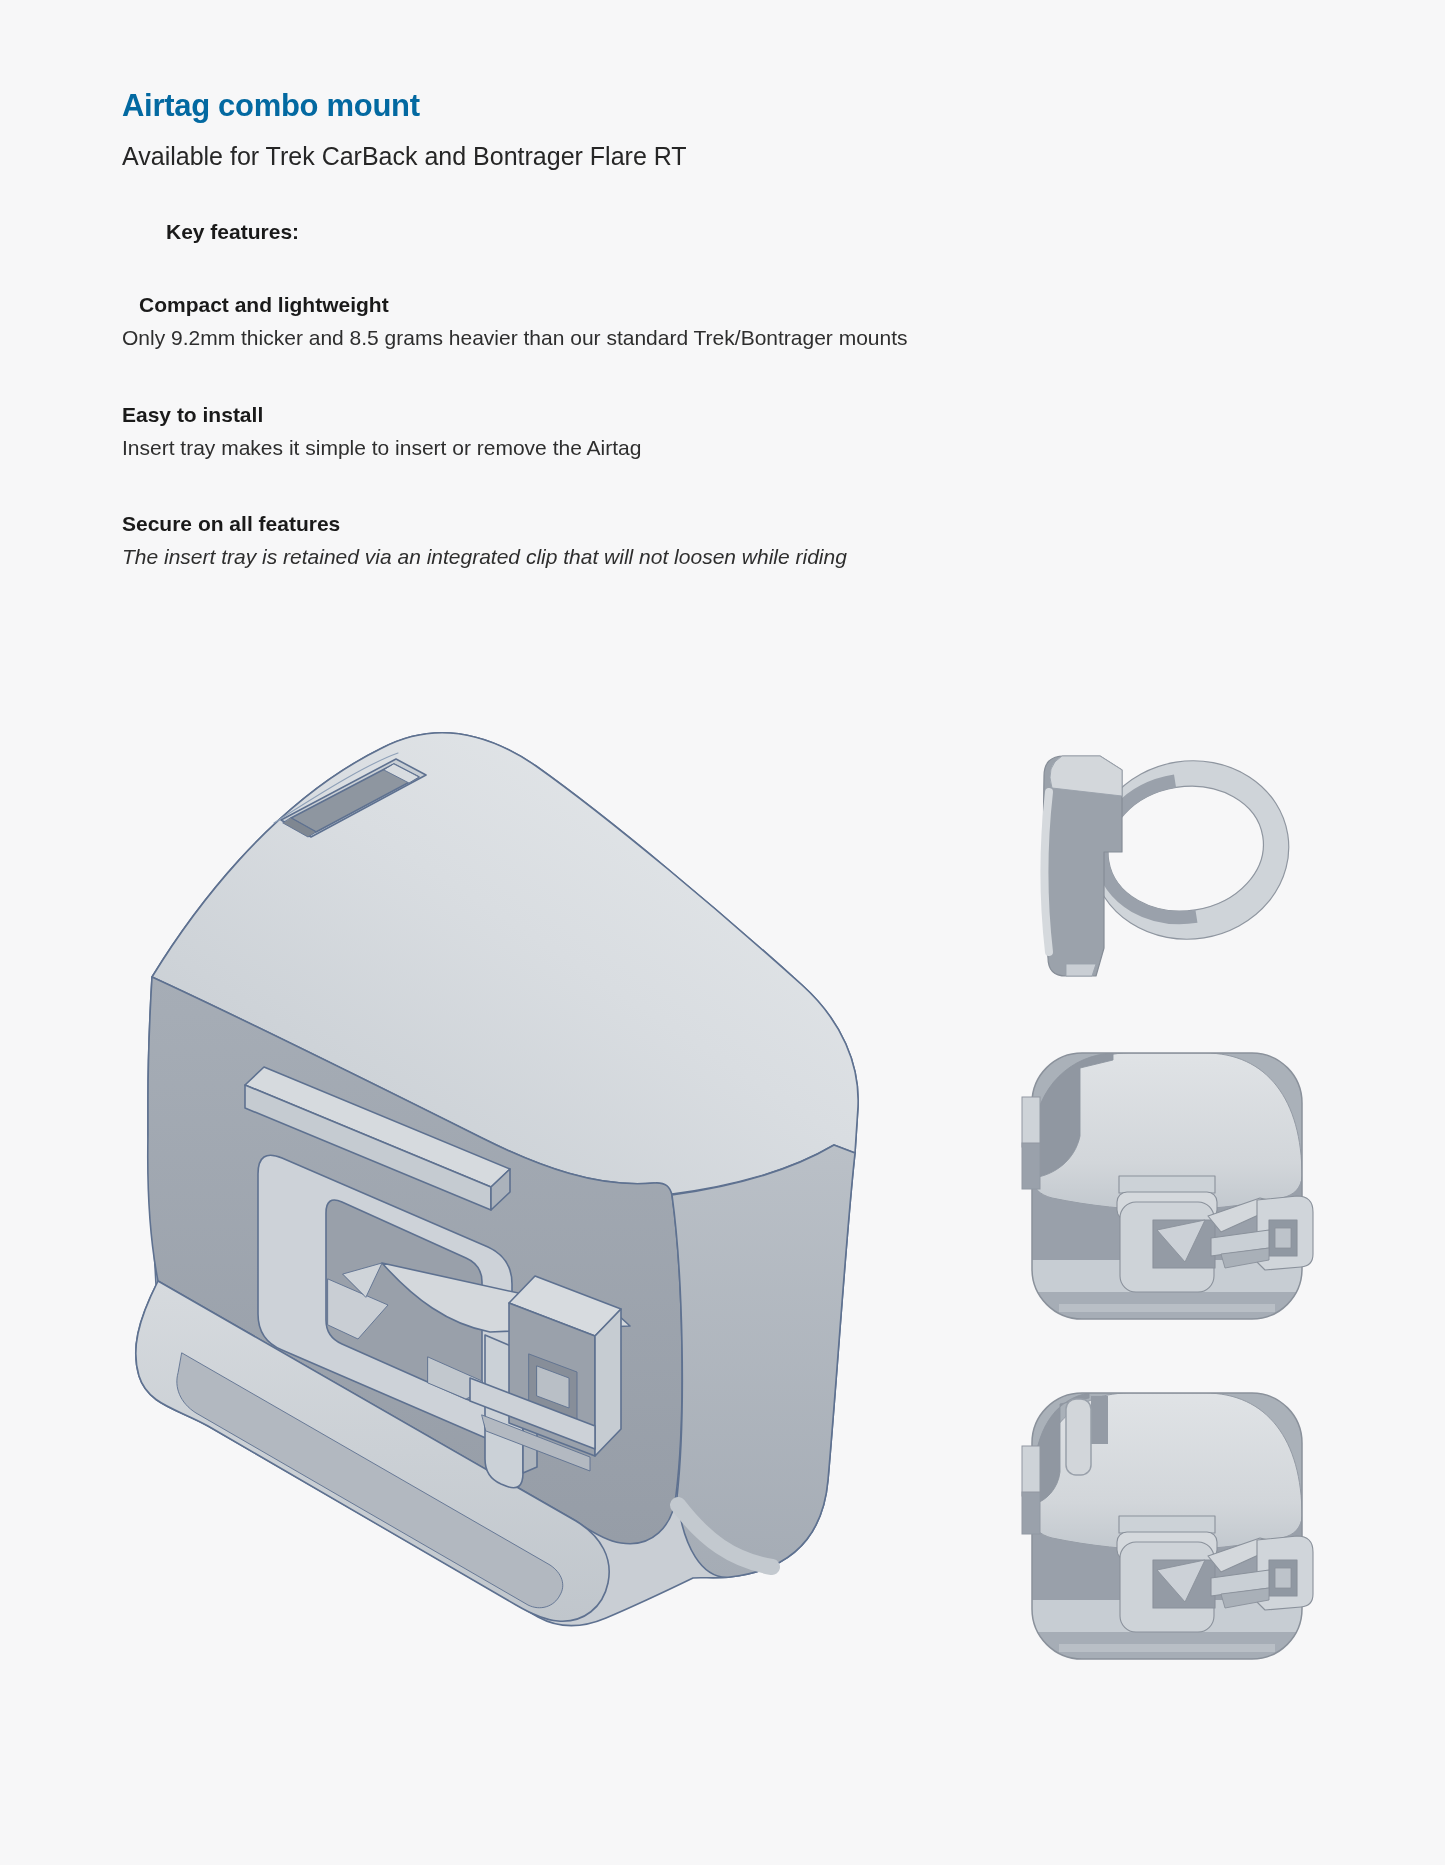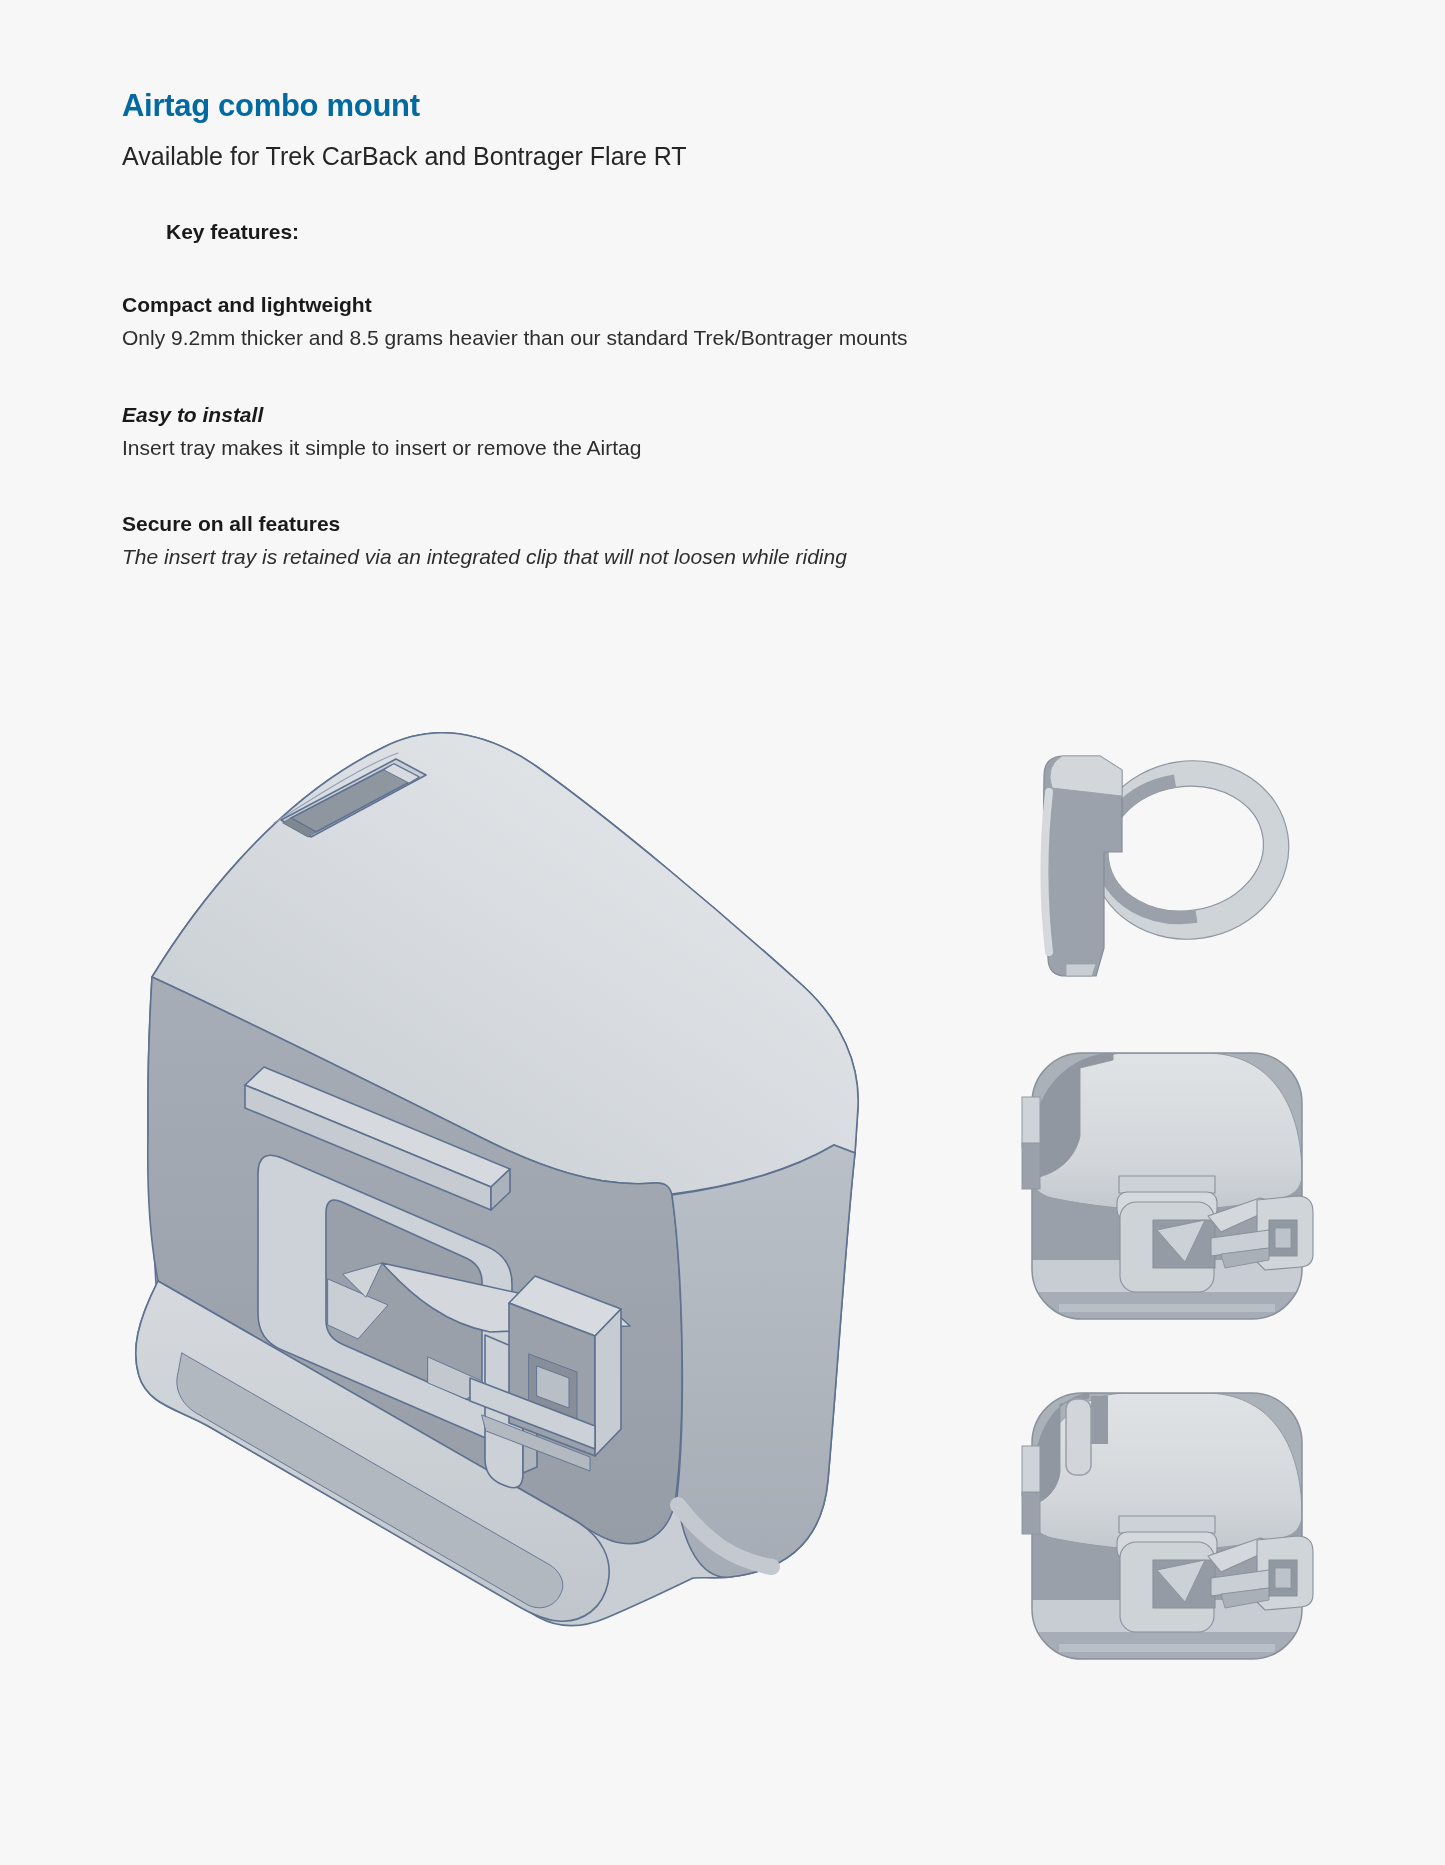--- a/index.html
+++ b/index.html
@@ -8,22 +8,22 @@
     background:#f7f7f8;
     font-family:"Liberation Sans", sans-serif;
     color:#1c1c1c;overflow:hidden;
   }
   .abs{position:absolute;}
   .title{left:122px;top:88px;font-size:31px;font-weight:700;color:#0369a1;letter-spacing:-0.3px;}
   .subtitle{left:122px;top:142px;font-size:25px;color:#262626;}
   .section-heading{left:122px;top:220px;font-size:21px;font-weight:700;color:#1a1a1a;margin-left:44px;}
   .feat-title{left:122px;font-size:21px;font-weight:700;color:#1a1a1a;}
   .feat-body{left:122px;font-size:21px;color:#2e2e2e;}
-  .ft1{top:293px;} .fb1{top:326px;}
-  .ft2{top:403px;font-style:italic;} .fb2{top:436px;}
+  .ft1{top:293px;margin-left:17px;} .fb1{top:326px;}
+  .ft2{top:403px;} .fb2{top:436px;}
   .ft3{top:512px;} .fb3{top:545px;font-style:italic;}
   .fig{position:absolute;}
   .fig svg{display:block;overflow:visible;}
 </style>
 </head>
 <body>
 
 <div class="abs title">Airtag combo mount</div>
 <div class="abs subtitle">Available for Trek CarBack and Bontrager Flare RT</div>
 <div class="abs section-heading">Key features:</div>

